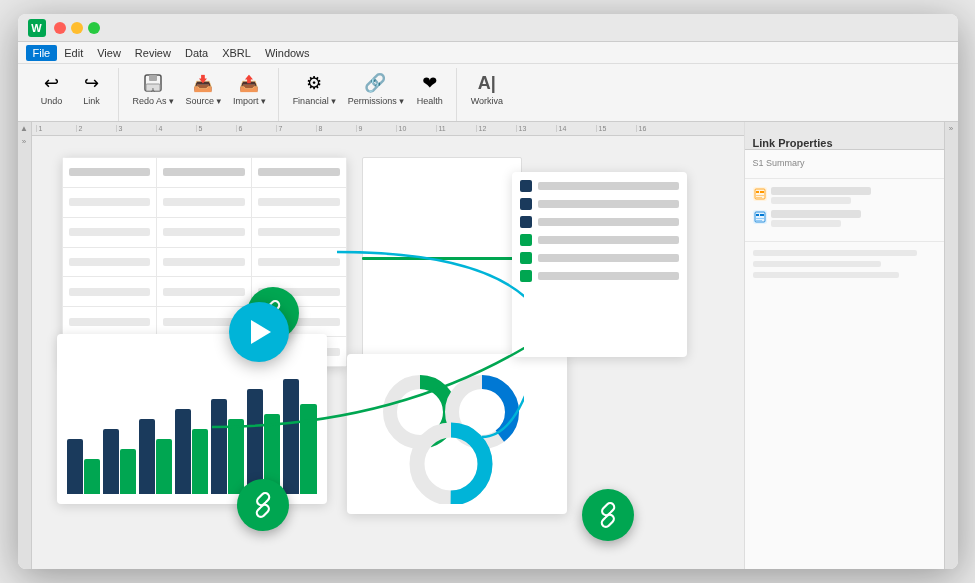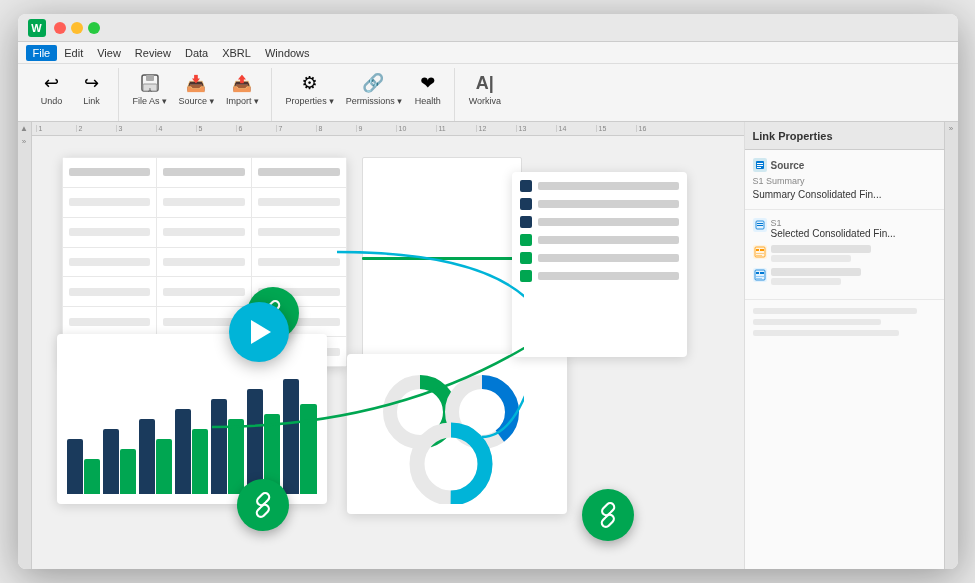--- a/index.html
+++ b/index.html
@@ -374,21 +374,21 @@
       background: #fafafa;
       border-left: 1px solid #ddd;
       display: flex;
       flex-direction: column;
     }
 
     .panel-header {
       height: 28px;
       background: #e8e8e8;
       display: flex;
-      align-items: center;
+      align-items: flex-end;
       padding: 0 8px;
       border-bottom: 1px solid #ccc;
       font-size: 11px;
       font-weight: 600;
       color: #333;
     }
 
     .panel-section {
       padding: 8px;
       border-bottom: 1px solid #e8e8e8;
@@ -548,38 +548,38 @@
       <div class="ribbon-btns">
         <div class="ribbon-btn">
           <div class="ribbon-btn-icon">
             <svg width="22" height="22" viewBox="0 0 22 22">
               <rect x="3" y="3" width="16" height="16" rx="2" fill="none" stroke="#555" stroke-width="1.5"></rect>
               <rect x="7" y="3" width="8" height="6" rx="1" fill="#aaa"></rect>
               <rect x="4" y="12" width="14" height="7" rx="1" fill="#ddd" stroke="#999" stroke-width="1"></rect>
               <text x="11" y="20" text-anchor="middle" font-size="5" fill="#555">A</text>
             </svg>
           </div>
-          <span class="ribbon-btn-label">File As ▾</span>
+          <span class="ribbon-btn-label">Redo As ▾</span>
         </div>
         <div class="ribbon-btn">
           <div class="ribbon-btn-icon" style="font-size:16px;">📥</div>
           <span class="ribbon-btn-label">Source ▾</span>
         </div>
         <div class="ribbon-btn">
           <div class="ribbon-btn-icon" style="font-size:16px;">📤</div>
           <span class="ribbon-btn-label">Import ▾</span>
         </div>
       </div>
     </div>
 
     <div class="ribbon-group">
       <div class="ribbon-btns">
         <div class="ribbon-btn">
           <div class="ribbon-btn-icon" style="font-size:18px;">⚙</div>
-          <span class="ribbon-btn-label">Properties ▾</span>
+          <span class="ribbon-btn-label">Financial ▾</span>
         </div>
         <div class="ribbon-btn">
           <div class="ribbon-btn-icon" style="font-size:18px;">🔗</div>
           <span class="ribbon-btn-label">Permissions ▾</span>
         </div>
         <div class="ribbon-btn">
           <div class="ribbon-btn-icon" style="font-size:18px;">❤</div>
           <span class="ribbon-btn-label">Health</span>
         </div>
       </div>
@@ -833,50 +833,25 @@
 
       </div>
     </div>
 
     <div class="right-panel">
       <div class="panel-header">
         <span>Link Properties</span>
       </div>
 
       <div class="panel-section">
-        <div class="panel-section-title">
-          <div class="panel-source-icon">
-            <svg width="10" height="10" viewBox="0 0 10 10">
-              <rect x="1" y="1" width="8" height="8" rx="1" fill="#0078d4"></rect>
-              <rect x="2" y="3" width="6" height="1" fill="white"></rect>
-              <rect x="2" y="5" width="6" height="1" fill="white"></rect>
-              <rect x="2" y="7" width="4" height="1" fill="white"></rect>
-            </svg>
-          </div>
-          <span>Source</span>
-        </div>
         <div class="panel-workbook-label">S1 Summary</div>
-        <div class="panel-item-text">Summary Consolidated Fin...</div>
       </div>
 
       <div class="panel-section">
 
-        <div class="panel-dest-item">
-          <div class="dest-icon-blue">
-            <svg width="10" height="10" viewBox="0 0 10 10">
-              <rect x="1" y="1" width="8" height="8" rx="1" fill="#e3f2fd" stroke="#0078d4" stroke-width="0.8"></rect>
-              <rect x="2" y="3" width="6" height="1" fill="#0078d4"></rect>
-              <rect x="2" y="5" width="6" height="1" fill="#0078d4"></rect>
-            </svg>
-          </div>
-          <div>
-            <div class="panel-dest-label">S1</div>
-            <div class="panel-dest-text">Selected Consolidated Fin...</div>
-          </div>
-        </div>
 
         <div class="panel-dest-item">
           <div class="dest-icon-orange">
             <svg width="12" height="12" viewBox="0 0 12 12">
               <rect x="1" y="1" width="10" height="10" rx="1" fill="#fff3e0" stroke="#ff9800" stroke-width="0.8"></rect>
               <rect x="2" y="3" width="3" height="2" fill="#ff9800"></rect>
               <rect x="6" y="3" width="4" height="2" fill="#ff9800"></rect>
               <rect x="2" y="7" width="8" height="1" fill="#ffcc80"></rect>
               <rect x="2" y="9" width="6" height="1" fill="#ffcc80"></rect>
             </svg>

